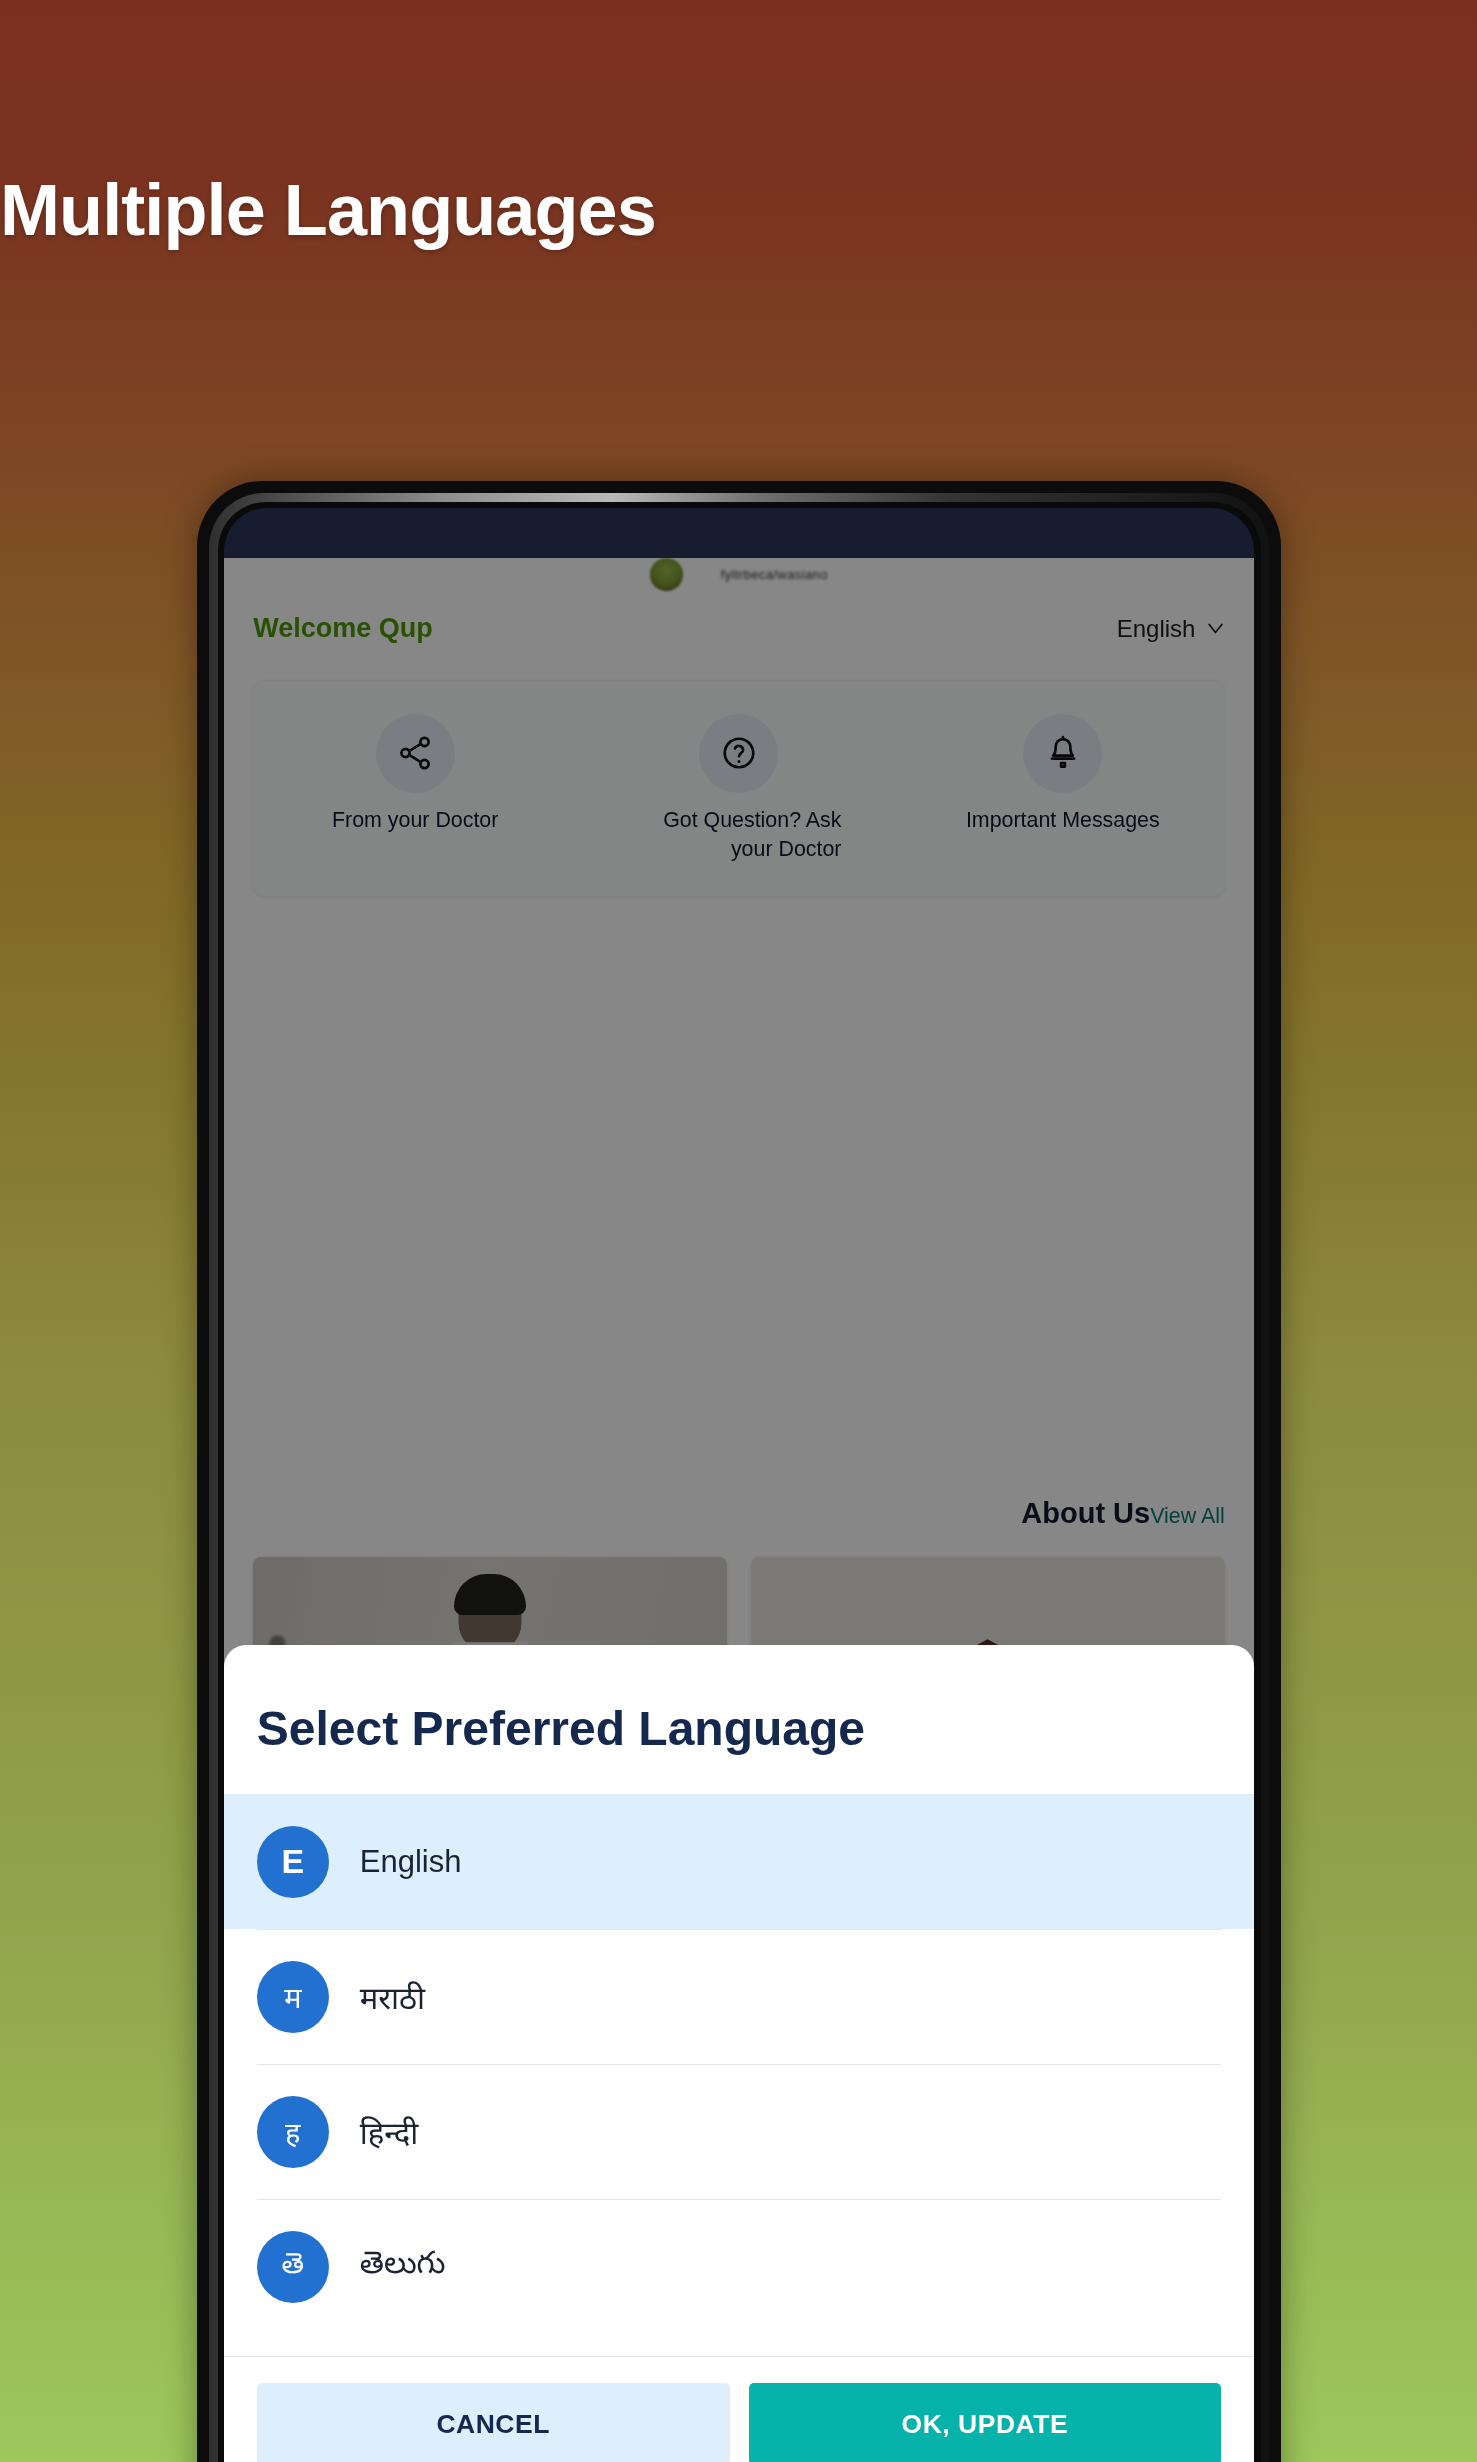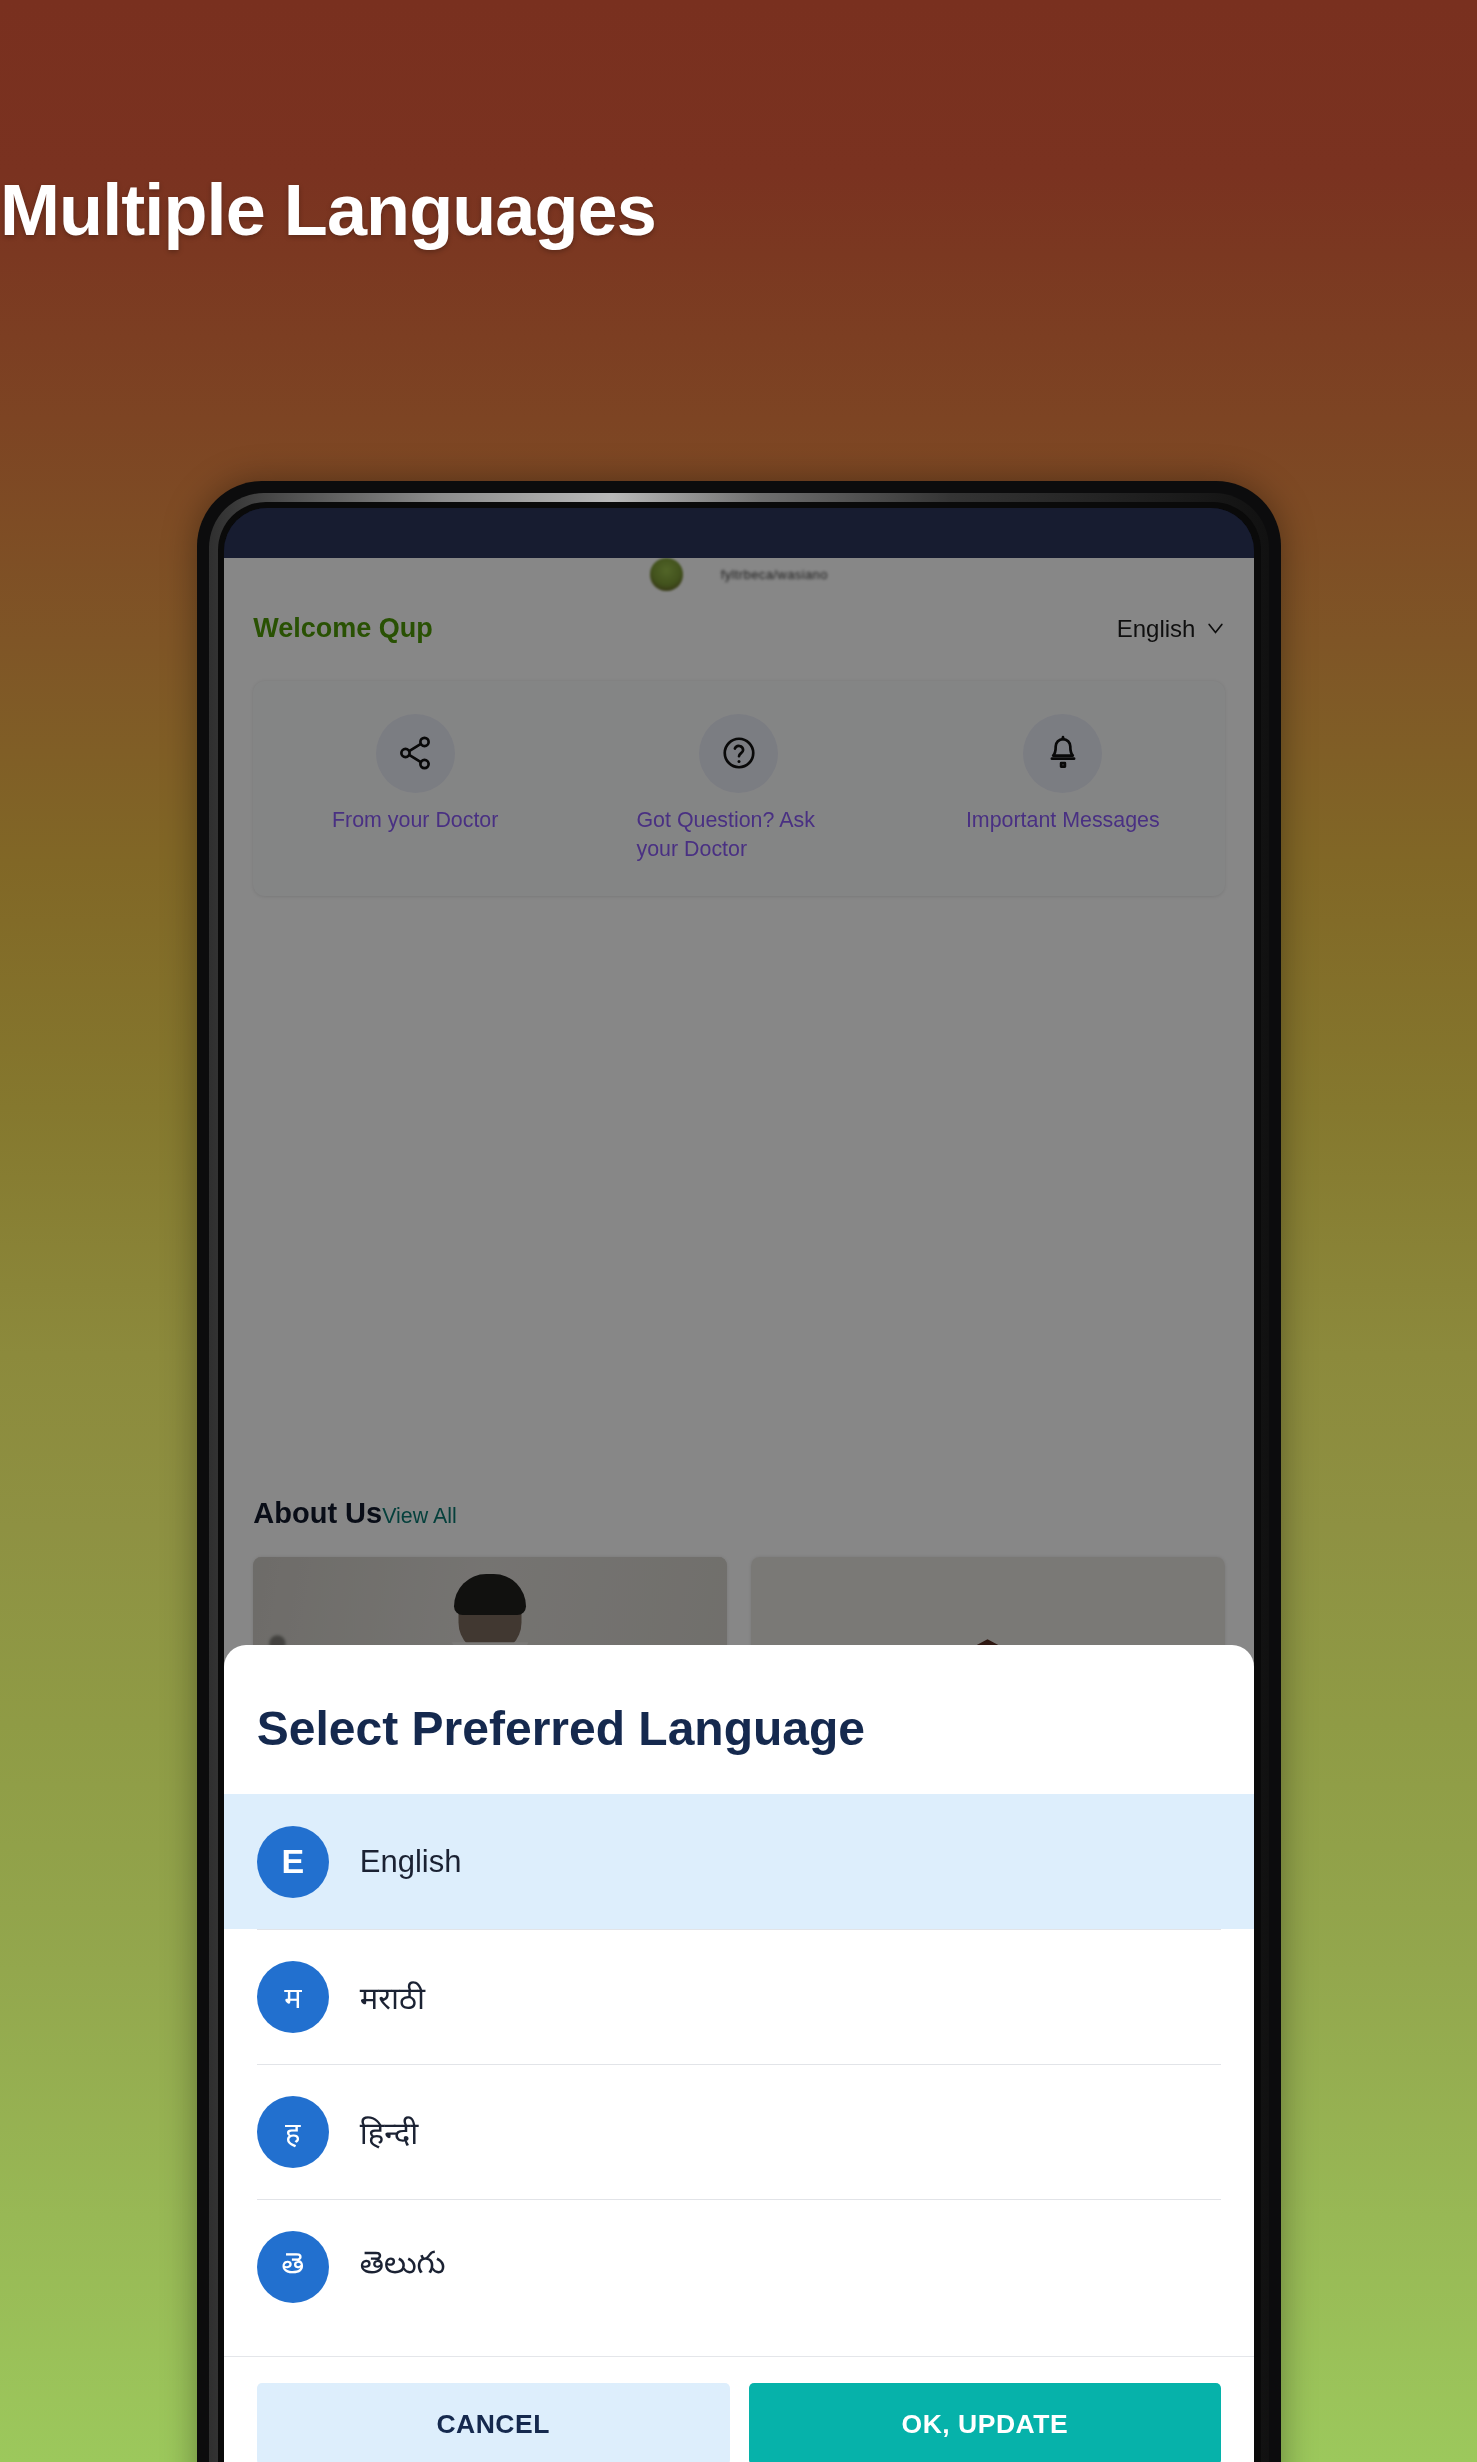--- a/index.html
+++ b/index.html
@@ -127,28 +127,28 @@
     width:32%;
     display:flex; flex-direction:column; align-items:center; gap:13.7px;
   }
   .qa-circle {
     width:79px; height:79px; border-radius:50%;
     background:#e9ecf6;
     display:flex; align-items:center; justify-content:center;
   }
   .qa-circle svg { display:block; }
   .qa-label {
-    font-size:21.4px; color:#8b5cf6; text-align:left; line-height:1.32;
+    font-size:21.4px; color:#0f172a; text-align:right; line-height:1.32;
     max-width:205px;
   }
 
   
   .sec-head {
     position:absolute; left:29px; right:29px;
-    display:flex; align-items:baseline; justify-content:flex-start;
+    display:flex; align-items:baseline; justify-content:flex-end;
   }
   .sec-title { font-size:29px; font-weight:700; color:#11192c; }
   .sec-link  { font-size:21.4px; color:#0b7a72; }
 
   
   .about-row {
     position:absolute; top:999px; left:29px; right:29px;
     display:flex; gap:24px;
   }
   .about-card {

